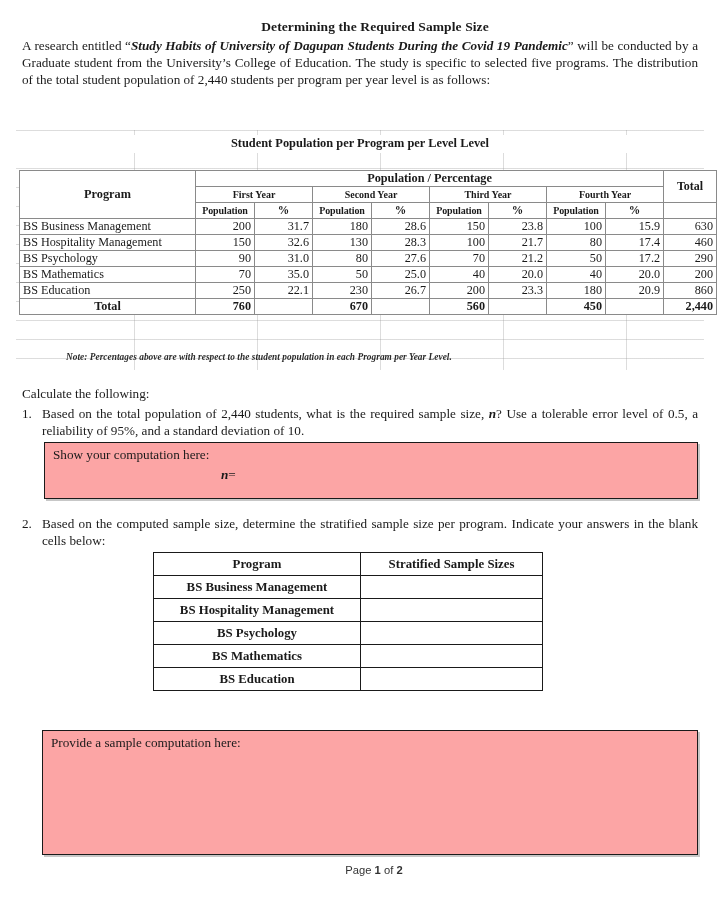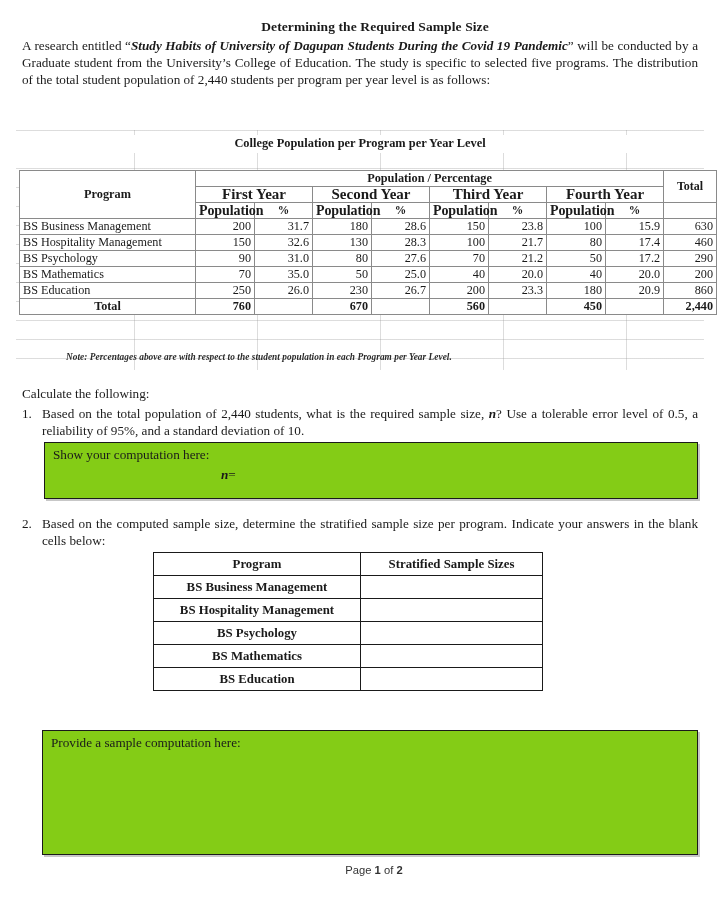--- a/index.html
+++ b/index.html
@@ -89,23 +89,23 @@
     padding: 0 3px;
     height: 16px;
     line-height: 15px;
     background: #fff;
   }
   table.pop th { font-weight: bold; text-align: center; }
   .c-prog  { width: 176px; }
   .c-pop   { width: 59px; }
   .c-pct   { width: 58px; }
   .c-tot   { width: 53px; }
-  th.grp   { font-size: 15px; }
+  th.grp   { font-size: 10px; }
   th.hdr-pp{ font-size: 12.3px; margin-top: 33px; }
-  th.sub   { font-size: 14px; font-weight: bold; letter-spacing: -.1px; }
+  th.sub   { font-size: 10px; font-weight: bold; letter-spacing: -.1px; }
   th.sub.pct { font-size: 11.5px; }
   th.prog  { font-size: 12.3px; }
   th.total-col { font-size: 12px; }
   td.name  { text-align: left; font-size: 12.2px; padding-left: 4px; }
   td.num   { text-align: right; font-size: 12.2px; padding-right: 3px; }
   tr.totalrow td { font-weight: bold; }
   tr.totalrow td.name { text-align: center; }
 
   .note {
     position: absolute;
@@ -144,21 +144,21 @@
     text-justify: inter-word;
   }
   #q1 { top: 406px; left: 22px; width: 676px; }
   #q2 { top: 516px; left: 22px; width: 676px; }
   .it { font-style: italic; font-weight: bold; }
 
   
   .answer-box {
     position: absolute;
     border: 1.6px solid #1a1a1a;
-    background: #84cc16;
+    background: #fca5a5;
     box-shadow: 2px 2px 0 rgba(0,0,0,.22);
   }
   #box1 { top: 442px; left: 44px; width: 654px; height: 57px; }
   #box2 { top: 730px; left: 42px; width: 656px; height: 125px; }
   .box-label {
     position: absolute;
     top: 4px;
     left: 8px;
     font-size: 13.2px;
   }
@@ -210,21 +210,21 @@
 </style>
 </head>
 <body>
 
 <div class="doc-title">Determining the Required Sample Size</div>
 
 <div class="intro"><span>A research entitled “</span><span class="bi">Study Habits of University of Dagupan Students During the Covid 19 Pandemic</span><span>” will be conducted by a Graduate student from the University’s College of Education. The study is specific to selected five programs. The distribution of the total student population of 2,440 students per program per year level is as follows:</span></div>
 
 <div class="xl-block">
   <div class="xl-grid"></div>
-  <div class="xl-caption">College Population per Program per Year Level</div>
+  <div class="xl-caption">Student Population per Program per Level Level</div>
 
   <table class="pop">
     <colgroup>
       <col class="c-prog">
         <col class="c-pop">
         <col class="c-pct">
       <col class="c-pop">
         <col class="c-pct">
         <col class="c-pop">
         <col class="c-pct">
@@ -301,21 +301,21 @@
         <td class="num">25.0</td>
         <td class="num">40</td>
         <td class="num">20.0</td>
         <td class="num">40</td>
         <td class="num">20.0</td>
         <td class="num">200</td>
       </tr>
       <tr>
         <td class="name">BS Education</td>
         <td class="num">250</td>
-        <td class="num">26.0</td>
+        <td class="num">22.1</td>
         <td class="num">230</td>
         <td class="num">26.7</td>
         <td class="num">200</td>
         <td class="num">23.3</td>
         <td class="num">180</td>
         <td class="num">20.9</td>
         <td class="num">860</td>
       </tr>
       <tr class="totalrow">
         <td class="name">Total</td>

